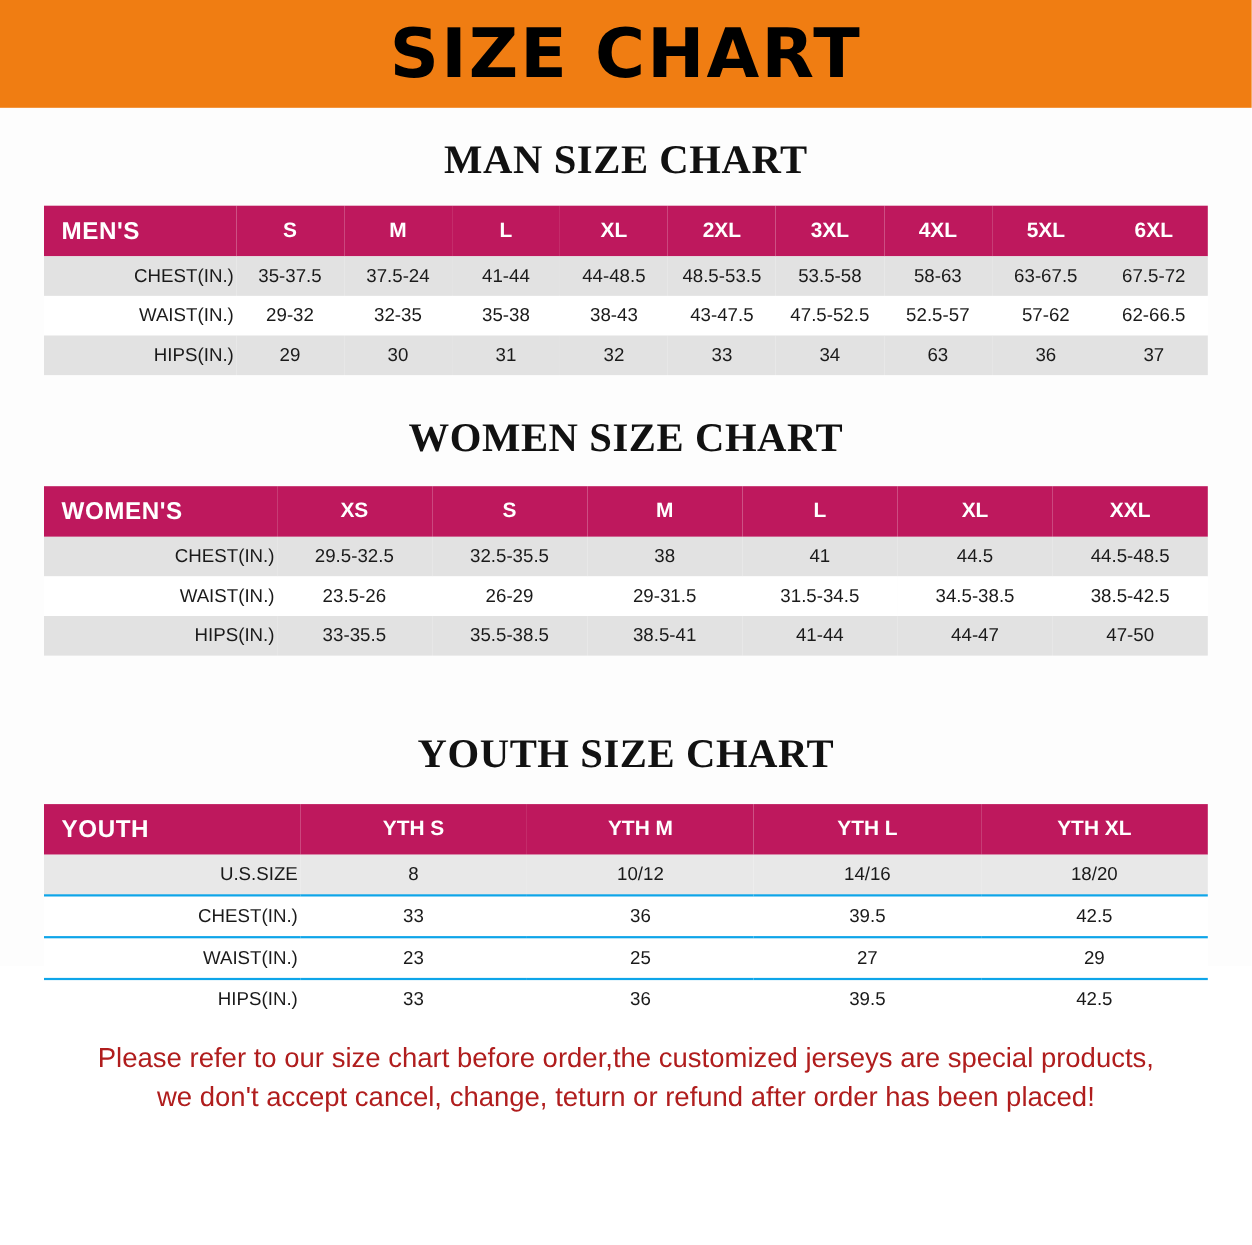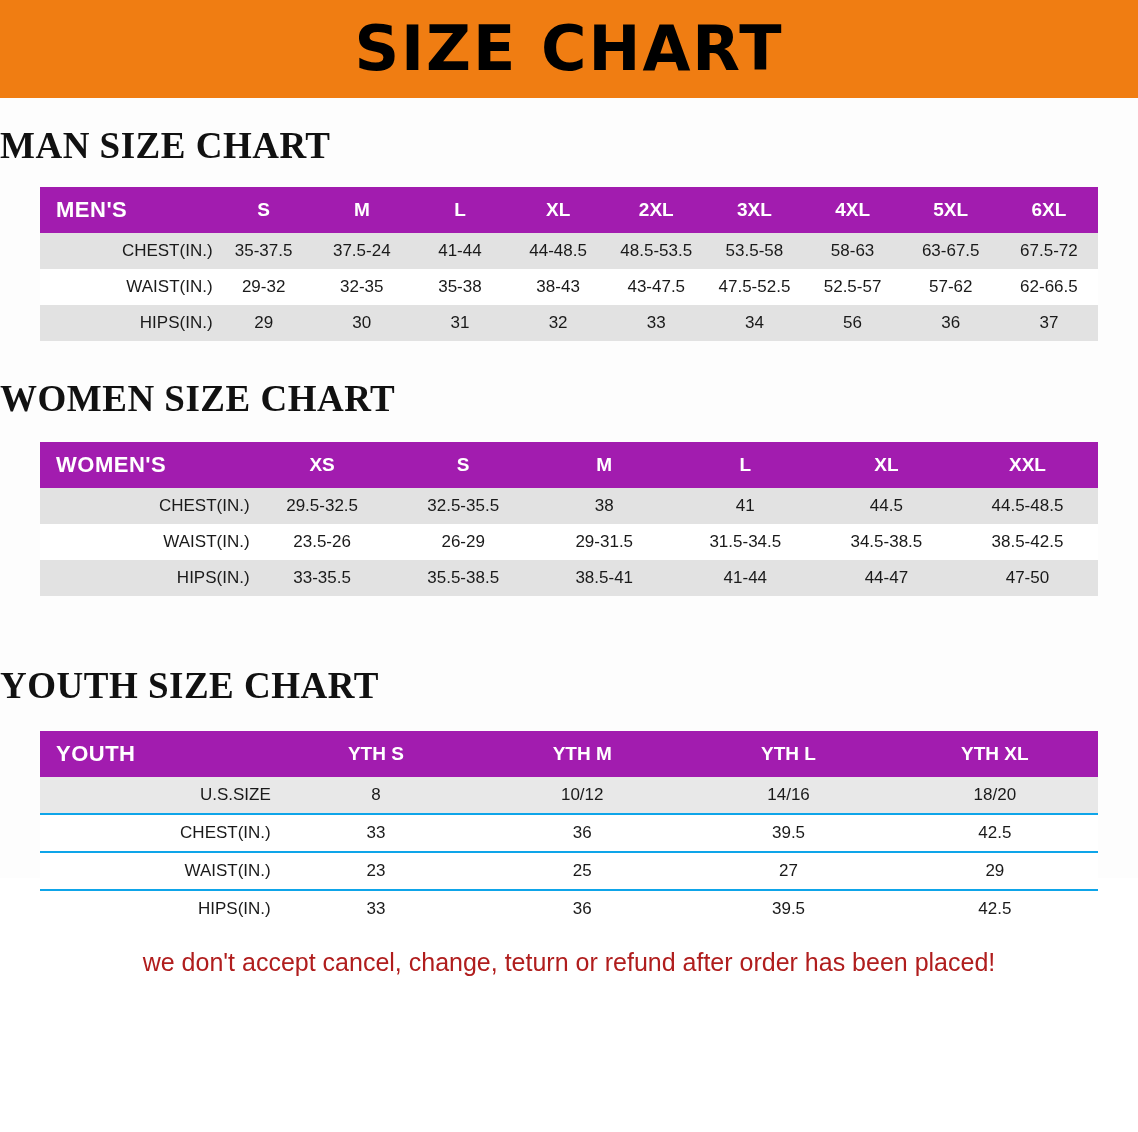--- a/index.html
+++ b/index.html
@@ -29,21 +29,21 @@
     font-weight: 700;
     font-size: 62px;
     letter-spacing: 2px;
     color: #000;
     line-height: 1;
     text-align: center;
   }
 
   
   .section-title {
-    text-align: left;
+    text-align: center;
     font-family: "Liberation Serif", serif;
     font-weight: 700;
     font-size: 37px;
     letter-spacing: 0.5px;
     color: #111;
   }
   #man-title { margin-top: 26px; margin-bottom: 20px; }
   #women-title { margin-top: 36px; margin-bottom: 22px; }
   #youth-title { margin-top: 68px; margin-bottom: 24px; }
 
@@ -53,21 +53,21 @@
     width: 100%;
     border-collapse: collapse;
     table-layout: fixed;
   }
   table.size-table th, table.size-table td {
     text-align: center;
     font-family: "Liberation Sans", sans-serif;
     white-space: nowrap;
   }
   
-  table.size-table thead tr { background: #a21caf; }
+  table.size-table thead tr { background: #be185d; }
   table.size-table thead th {
     color: #ffffff;
     font-weight: 700;
     padding: 10px 2px;
     font-size: 19px;
   }
   table.size-table thead th.row-label {
     text-align: left;
     padding-left: 16px;
     font-size: 22px;
@@ -178,21 +178,21 @@
           <td>62-66.5</td>
         </tr>
         <tr>
           <td class="row-label">HIPS(IN.)</td>
           <td>29</td>
           <td>30</td>
           <td>31</td>
           <td>32</td>
           <td>33</td>
           <td>34</td>
-          <td>56</td>
+          <td>63</td>
           <td>36</td>
           <td>37</td>
         </tr>
       </tbody>
     </table>
   </div>
 
   <div class="section-title" id="women-title">WOMEN SIZE CHART</div>
   <div class="table-wrap">
     <table class="size-table striped women">
@@ -294,16 +294,17 @@
           <td>33</td>
           <td>36</td>
           <td>39.5</td>
           <td>42.5</td>
         </tr>
       </tbody>
     </table>
   </div>
 
   <div class="note">
+    <div>Please refer to our size chart before order,the customized jerseys are special products,</div>
     <div>we don't accept cancel, change, teturn or refund after order has been placed!</div>
   </div>
 
 </div>
 
 </body></html>

